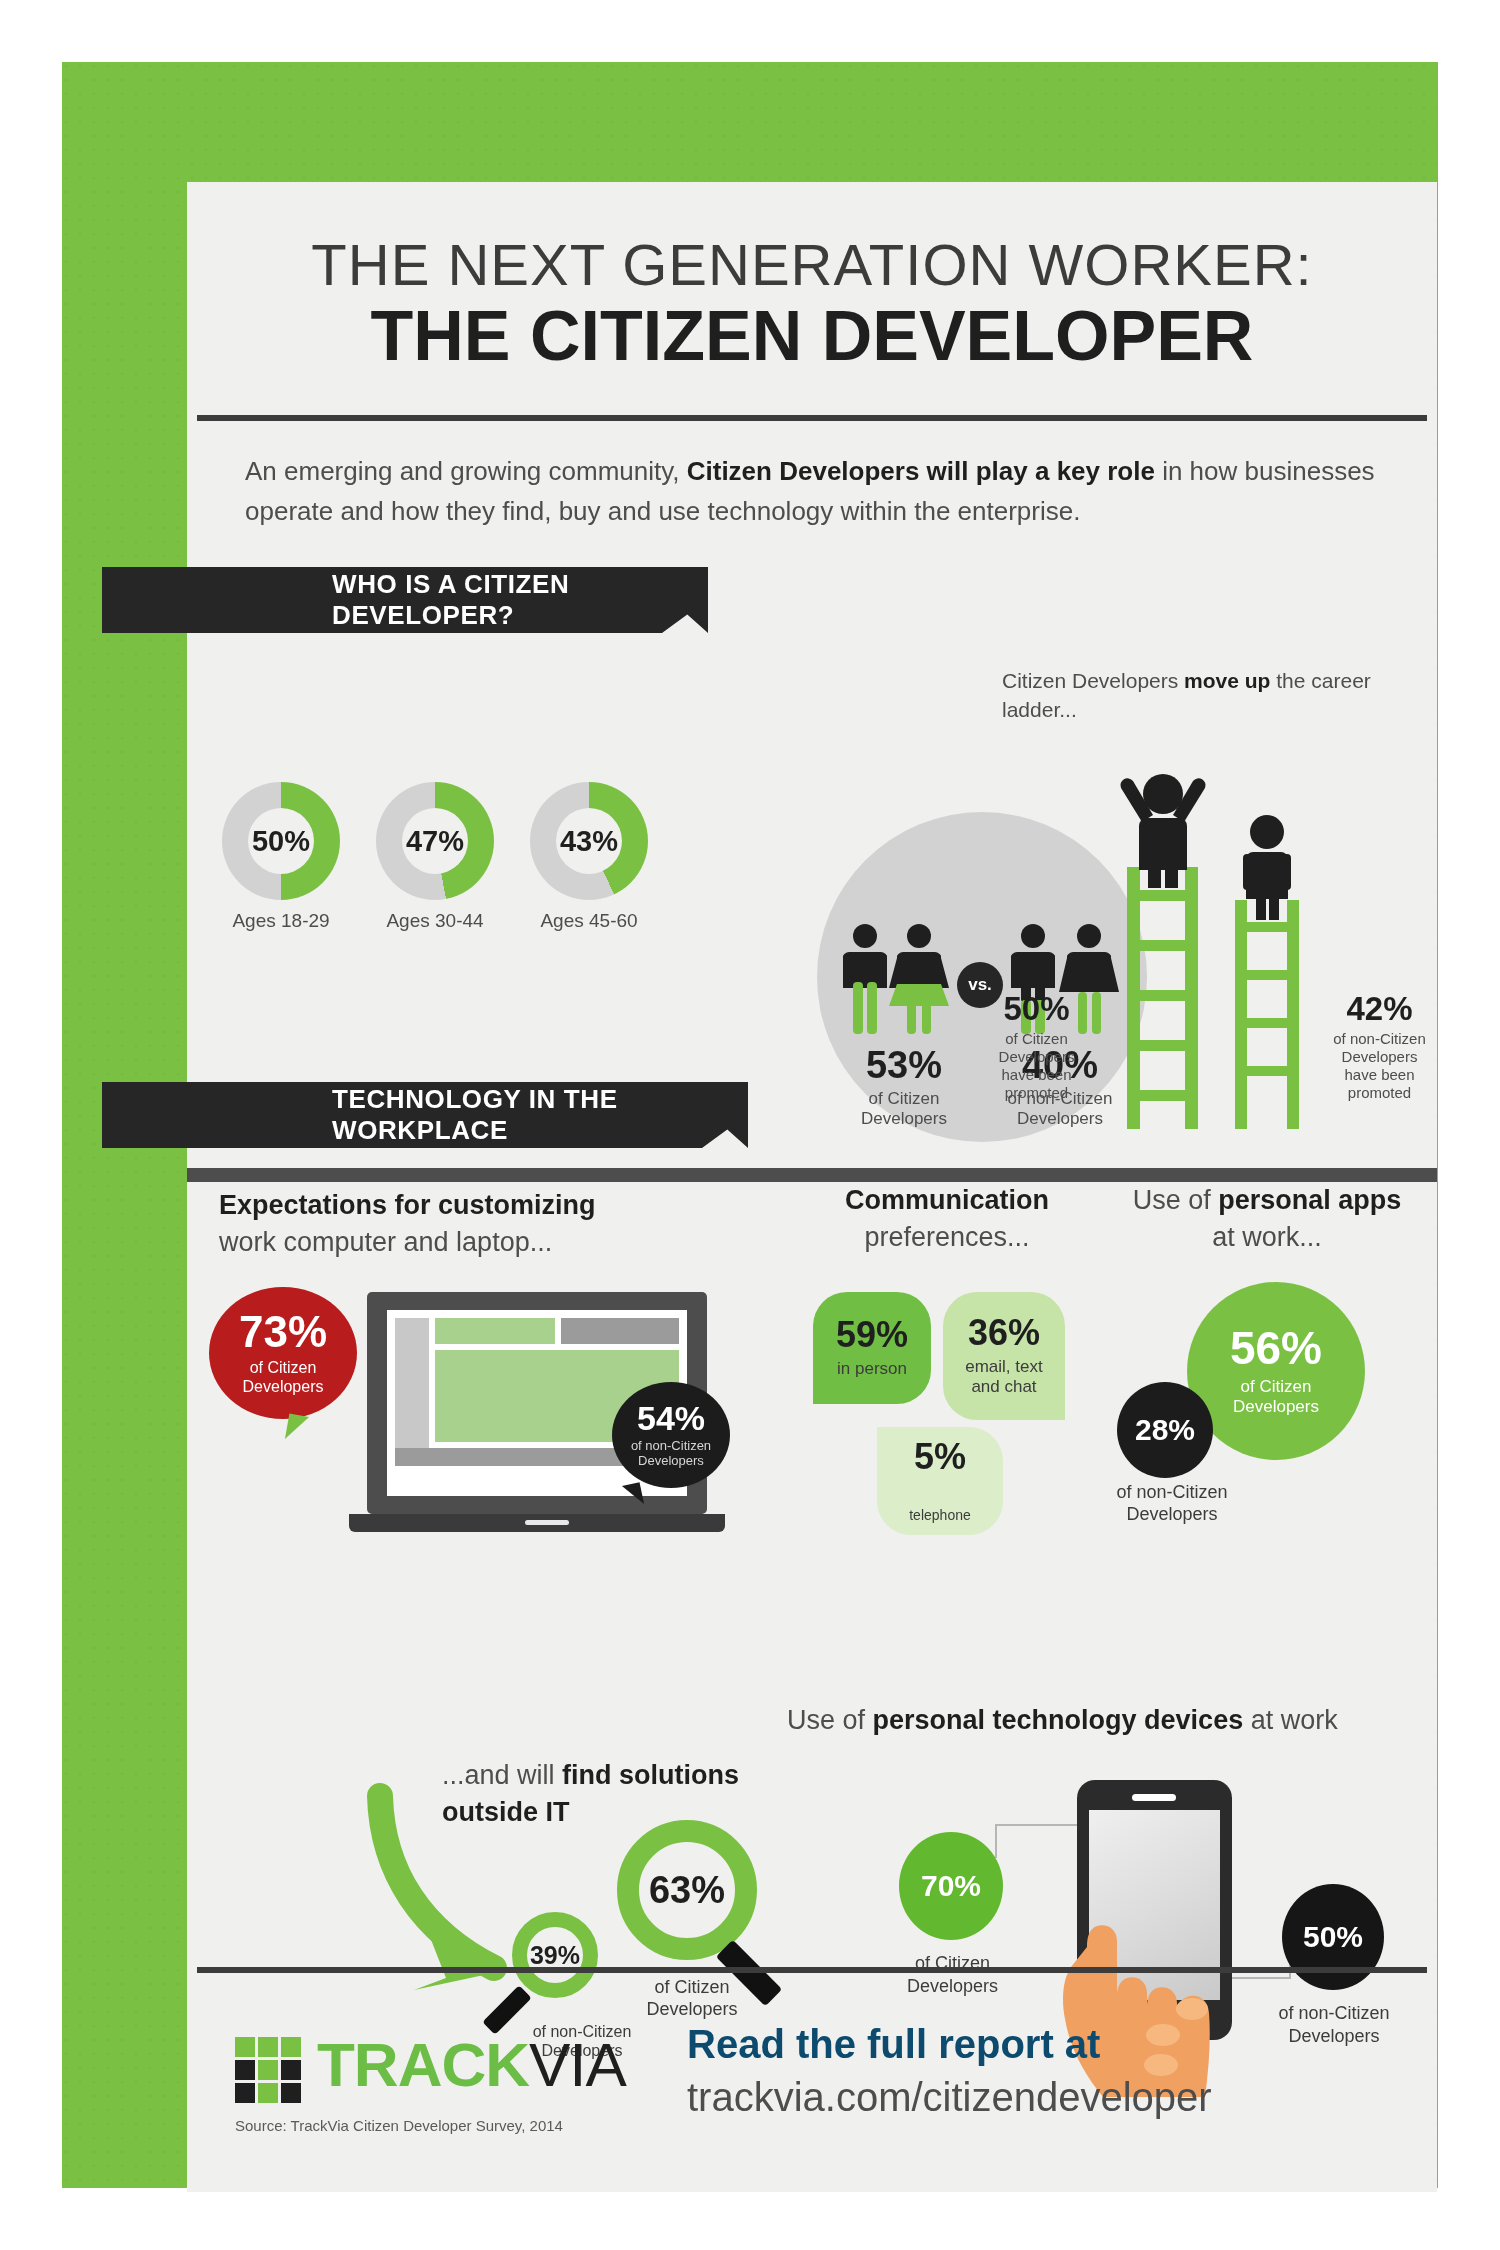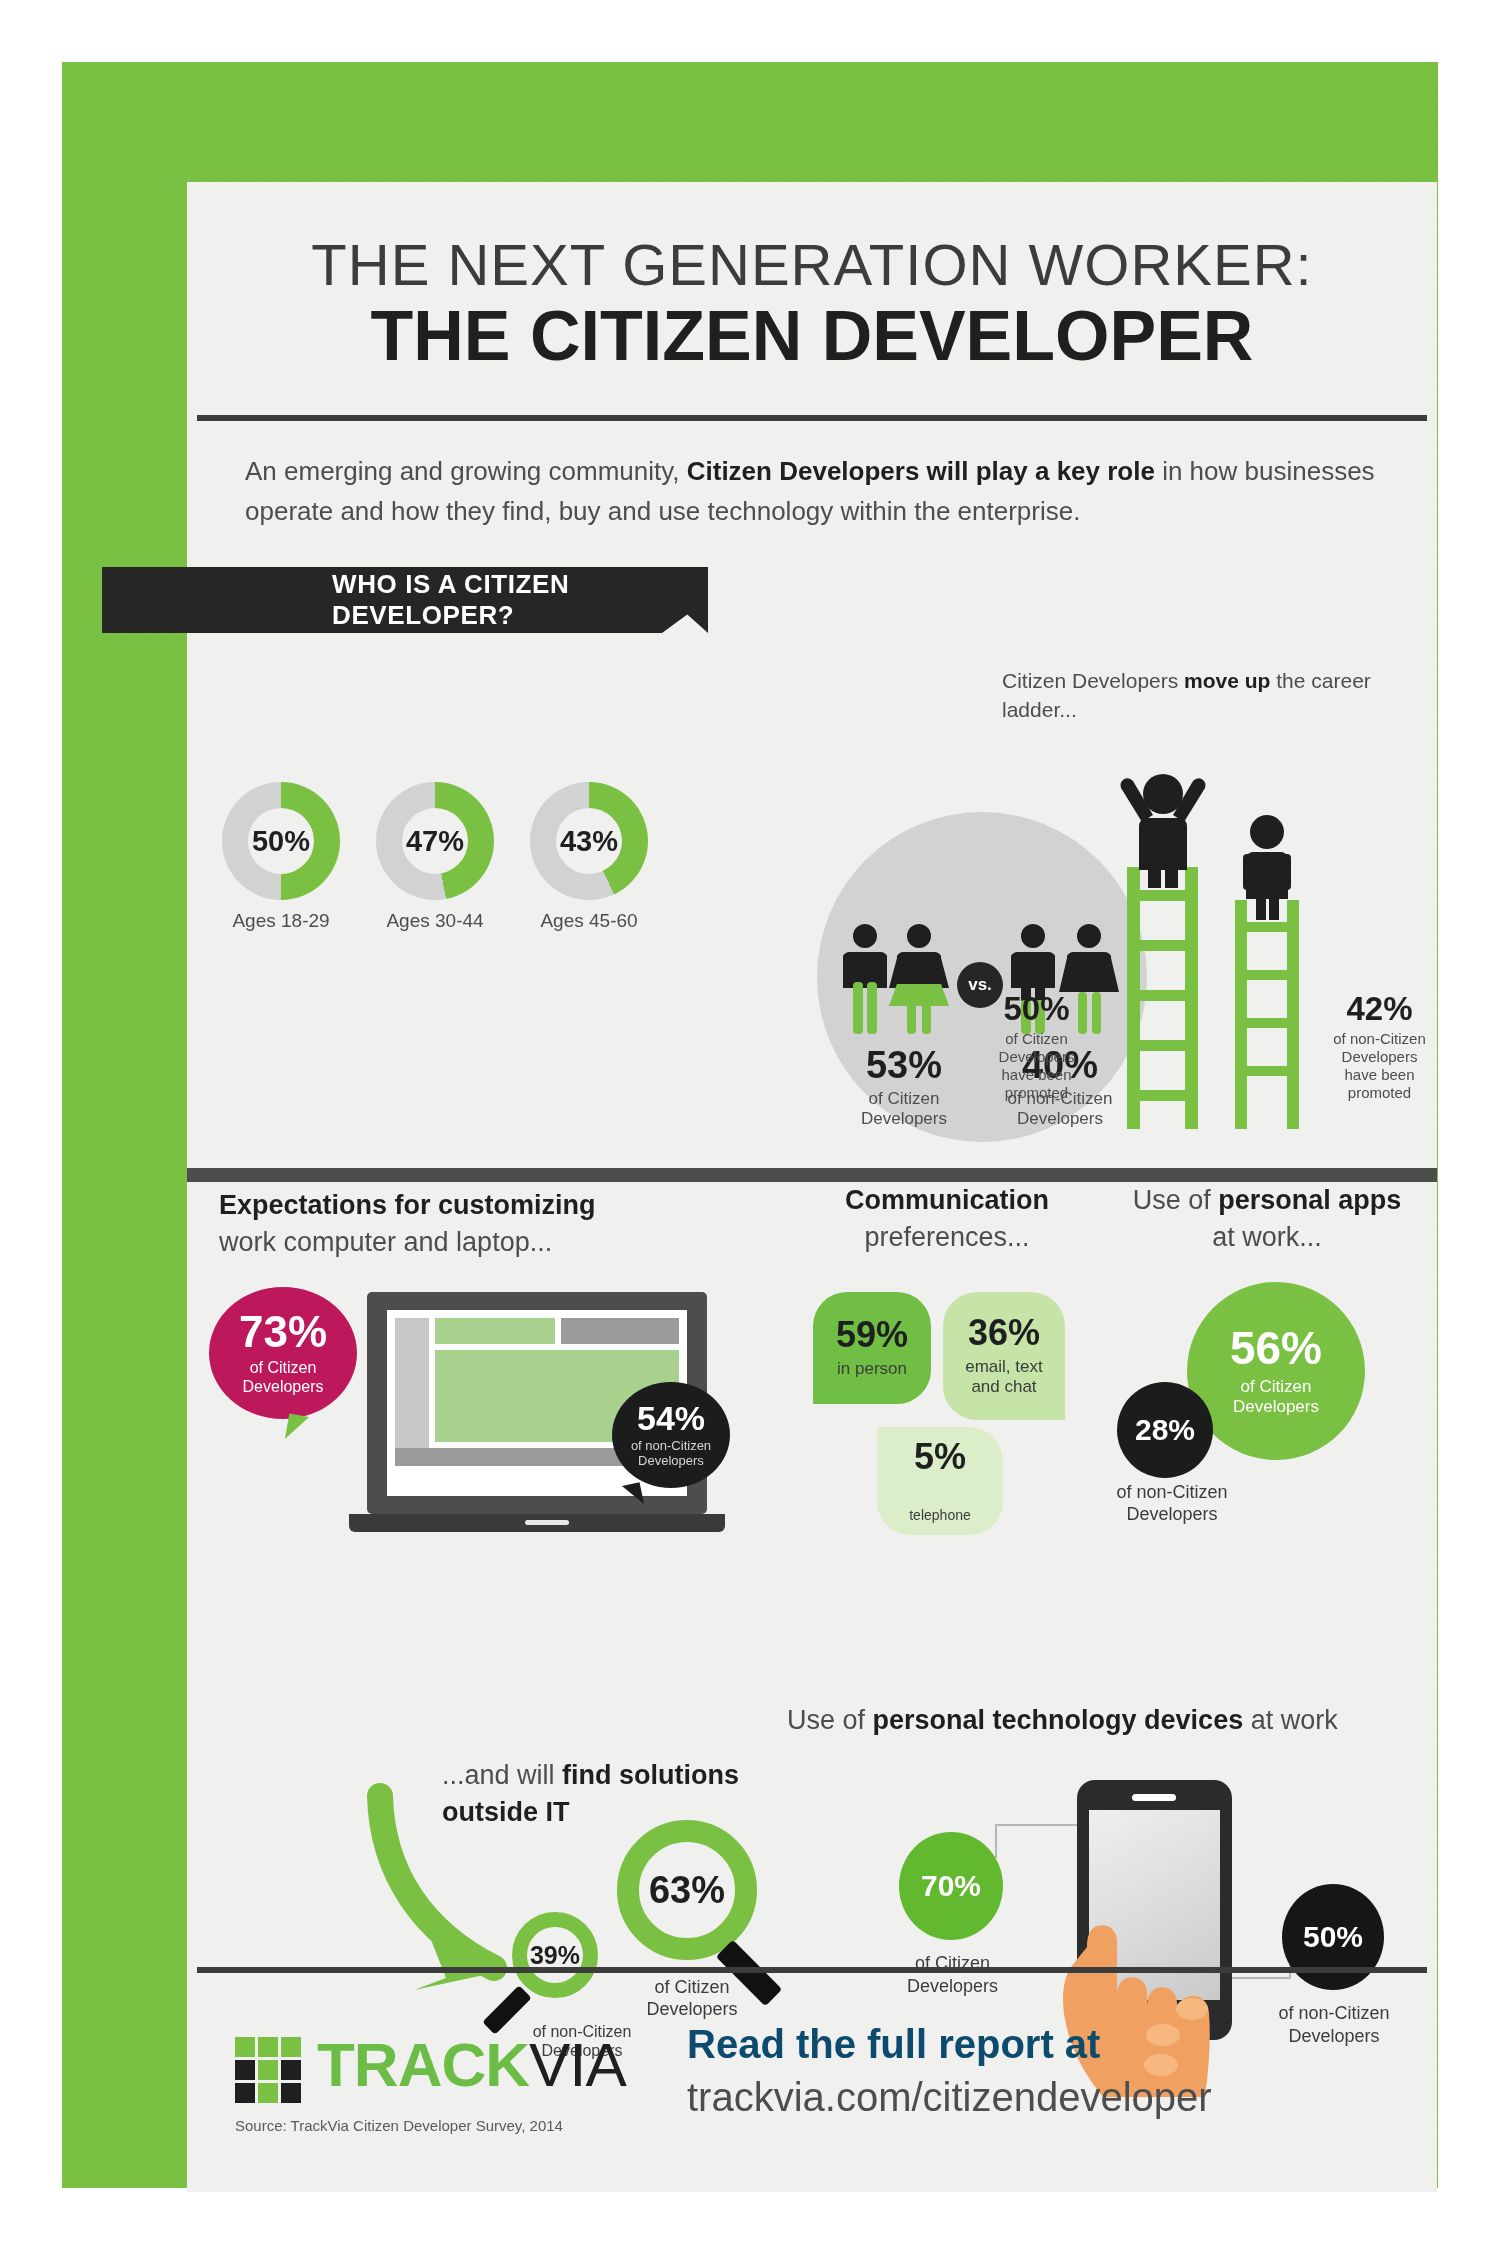--- a/index.html
+++ b/index.html
@@ -106,21 +106,21 @@
   .lap-main { position: absolute; left: 48px; top: 40px; width: 244px; height: 92px; background: #a9d18e; }
   .lap-bottom { position: absolute; left: 8px; top: 138px; width: 284px; height: 18px; background: #9b9b9b; }
   .lap-base { position: absolute; left: -18px; top: 222px; width: 376px; height: 18px; background: #3a3a3a; border-radius: 0 0 6px 6px; }
   .lap-notch { position: absolute; left: 158px; top: 228px; width: 44px; height: 5px; background: #e8e8e8; border-radius: 3px; }
 
   .bubble {
     position: absolute; border-radius: 50%;
     display: flex; flex-direction: column; align-items: center; justify-content: center;
     text-align: center;
   }
-  #b73 { left: 22px; top: 1105px; width: 148px; height: 132px; background: #be185d; color: #fff; }
+  #b73 { left: 22px; top: 1105px; width: 148px; height: 132px; background: #b91c1c; color: #fff; }
   #b73 .n { font-size: 44px; font-weight: 700; line-height: 1; }
   #b73 .t { font-size: 16px; line-height: 1.15; margin-top: 5px; }
   #b73 .tailp { position: absolute; left: 78px; bottom: -22px; width: 0; height: 0;
     border-left: 20px solid #7ac143; border-bottom: 26px solid transparent; transform: rotate(10deg); }
   #b54 { left: 425px; top: 1200px; width: 118px; height: 106px; background: #1c1c1c; color: #fff; }
   #b54 .n { font-size: 34px; font-weight: 700; line-height: 1; }
   #b54 .t { font-size: 13px; line-height: 1.15; margin-top: 4px; color: #d6d6d6; }
   #b54 .tailp { position: absolute; left: 12px; bottom: -18px; width: 0; height: 0;
     border-right: 18px solid #1c1c1c; border-bottom: 22px solid transparent; transform: rotate(-12deg); }
 
@@ -357,20 +357,24 @@
           <div>of non-Citizen</div>
           <div>Developers</div>
           <div>have been</div>
           <div>promoted</div>
         </div>
       </div>
     </div>
 
     <div class="rule-mid"></div>
 
+    <div class="banner" id="banner2">
+      <span>TECHNOLOGY IN THE WORKPLACE</span>
+      <span class="tail"></span>
+    </div>
 
     <div class="h-expect">
       <b>Expectations for customizing</b><span> work computer and laptop...</span>
     </div>
 
     <div class="laptop">
       <div class="lap-lid">
         <div class="lap-screen">
           <div class="lap-sidebar"></div>
           <div class="lap-top1"></div>

